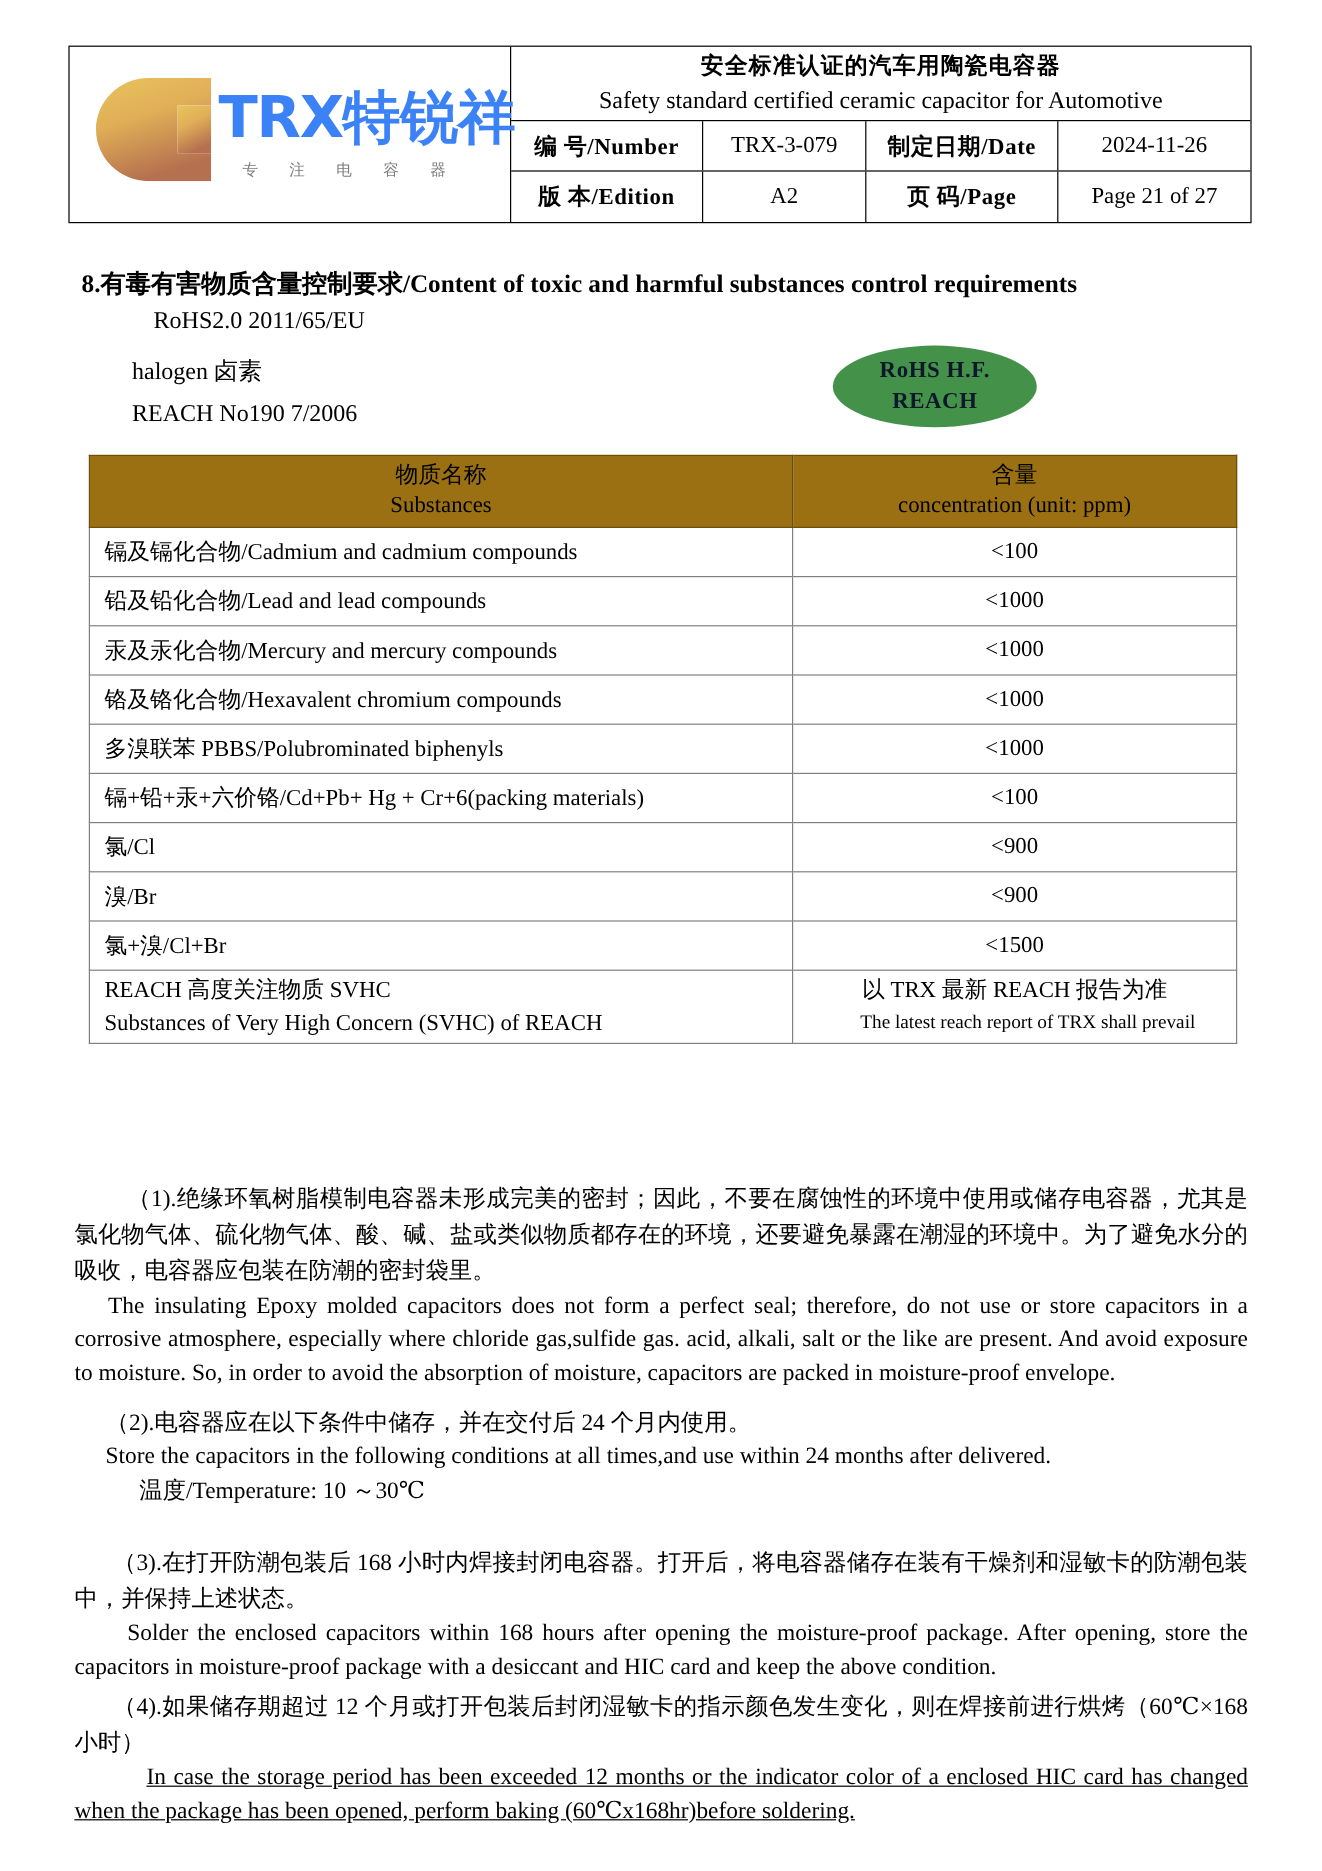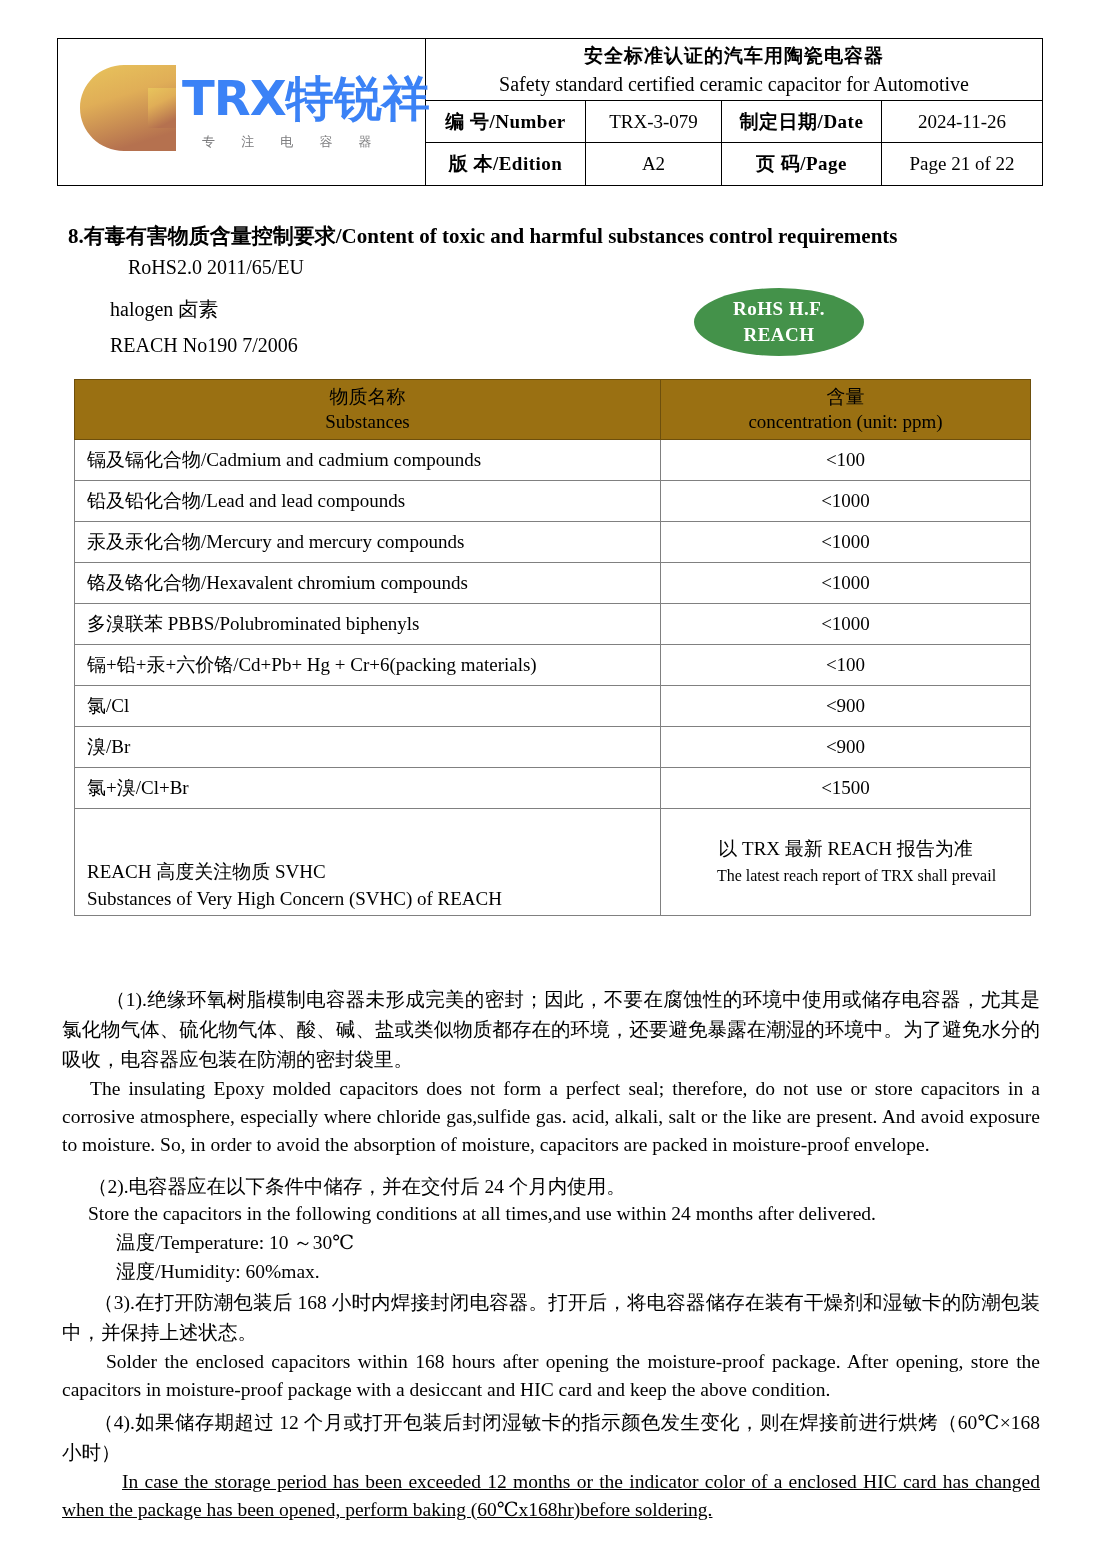--- a/index.html
+++ b/index.html
@@ -154,21 +154,21 @@
     left: 694px;
     top: 288px;
     width: 170px;
     height: 68px;
     background: #44924a;
     border-radius: 50%;
     display: flex;
     flex-direction: column;
     align-items: center;
     justify-content: center;
-    color: #ffffff;
+    color: #0f172a;
     font-weight: bold;
     font-size: 19px;
     line-height: 26px;
   }
   .badge .l1 { letter-spacing: 0.5px; }
   .badge .l2 { letter-spacing: 0.5px; }
 
   
   .subs-table {
     position: absolute;
@@ -202,21 +202,21 @@
   }
   .subs-table tbody td.conc {
     text-align: center;
     height: 26px;
   }
   .subs-table tbody tr.tall td { height: 54px; vertical-align: middle; }
   .subs-table tbody tr.tall td.name { line-height: 27px; padding-top: 3px; padding-bottom: 3px; }
   .subs-table tbody tr.tall td.conc { line-height: 27px; }
   .subs-table tbody tr.tall td.conc .c-cn { display: block; font-size: 19px; }
   .subs-table tbody tr.tall td.conc .c-en { display: block; font-size: 16px; padding-left: 22px; }
-  .subs-table tbody tr.tall td.name .n-cn { display: block; margin-top: 46px; }
+  .subs-table tbody tr.tall td.name .n-cn { display: block; }
   .subs-table tbody tr.tall td.name .n-en { display: block; }
 
   
   .para {
     position: absolute;
     left: 62px;
     width: 978px;
     font-size: 19.5px;
     line-height: 28px;
     text-align: justify;
@@ -270,21 +270,21 @@
       <div class="meta-row first">
         <div class="meta-lbl">编  号/Number</div>
         <div class="meta-val">TRX-3-079</div>
         <div class="meta-lbl">制定日期/Date</div>
         <div class="meta-val last">2024-11-26</div>
       </div>
       <div class="meta-row">
         <div class="meta-lbl">版  本/Edition</div>
         <div class="meta-val">A2</div>
         <div class="meta-lbl">页  码/Page</div>
-        <div class="meta-val last">Page 21 of 22</div>
+        <div class="meta-val last">Page 21 of 27</div>
       </div>
     </div>
   </div>
 
   <div class="sec-head" id="sec8">8.有毒有害物质含量控制要求/Content of toxic and harmful substances control requirements</div>
 
   <div class="std" id="std1">RoHS2.0 2011/65/EU</div>
   <div class="std" id="std2">halogen 卤素</div>
   <div class="std" id="std3">REACH No190 7/2006</div>
 
@@ -359,19 +359,18 @@
       </tr>
     </tbody>
   </table>
 
 
   <div class="para cn" id="p1">（1).绝缘环氧树脂模制电容器未形成完美的密封；因此，不要在腐蚀性的环境中使用或储存电容器，尤其是氯化物气体、硫化物气体、酸、碱、盐或类似物质都存在的环境，还要避免暴露在潮湿的环境中。为了避免水分的吸收，电容器应包装在防潮的密封袋里。</div>
   <div class="para" id="p2">The insulating Epoxy molded capacitors does not form a perfect seal; therefore, do not use or store capacitors in a corrosive atmosphere, especially where chloride gas,sulfide gas. acid, alkali, salt or the like are present. And avoid exposure to moisture. So, in order to avoid the absorption of moisture, capacitors are packed in moisture-proof envelope.</div>
   <div class="para cn" id="p3">（2).电容器应在以下条件中储存，并在交付后 24 个月内使用。</div>
   <div class="para" id="p4">Store the capacitors in the following conditions at all times,and use within 24 months after delivered.</div>
   <div class="para" id="p5">温度/Temperature: 10 ～30℃</div>
-  <div class="para" id="p6">湿度/Humidity: 60%max.</div>
   <div class="para cn" id="p7">（3).在打开防潮包装后 168 小时内焊接封闭电容器。打开后，将电容器储存在装有干燥剂和湿敏卡的防潮包装中，并保持上述状态。</div>
   <div class="para" id="p8">Solder the enclosed capacitors within 168 hours after opening the moisture-proof package. After opening, store the capacitors in moisture-proof package with a desiccant and HIC card and keep the above condition.</div>
   <div class="para cn" id="p9">（4).如果储存期超过 12 个月或打开包装后封闭湿敏卡的指示颜色发生变化，则在焊接前进行烘烤（60℃×168 小时）</div>
   <div class="para" id="p10">In case the storage period has been exceeded 12 months or the indicator color of a enclosed HIC card has changed when the package has been opened, perform baking (60℃x168hr)before soldering.</div>
 
 </div>
 
 </body></html>

